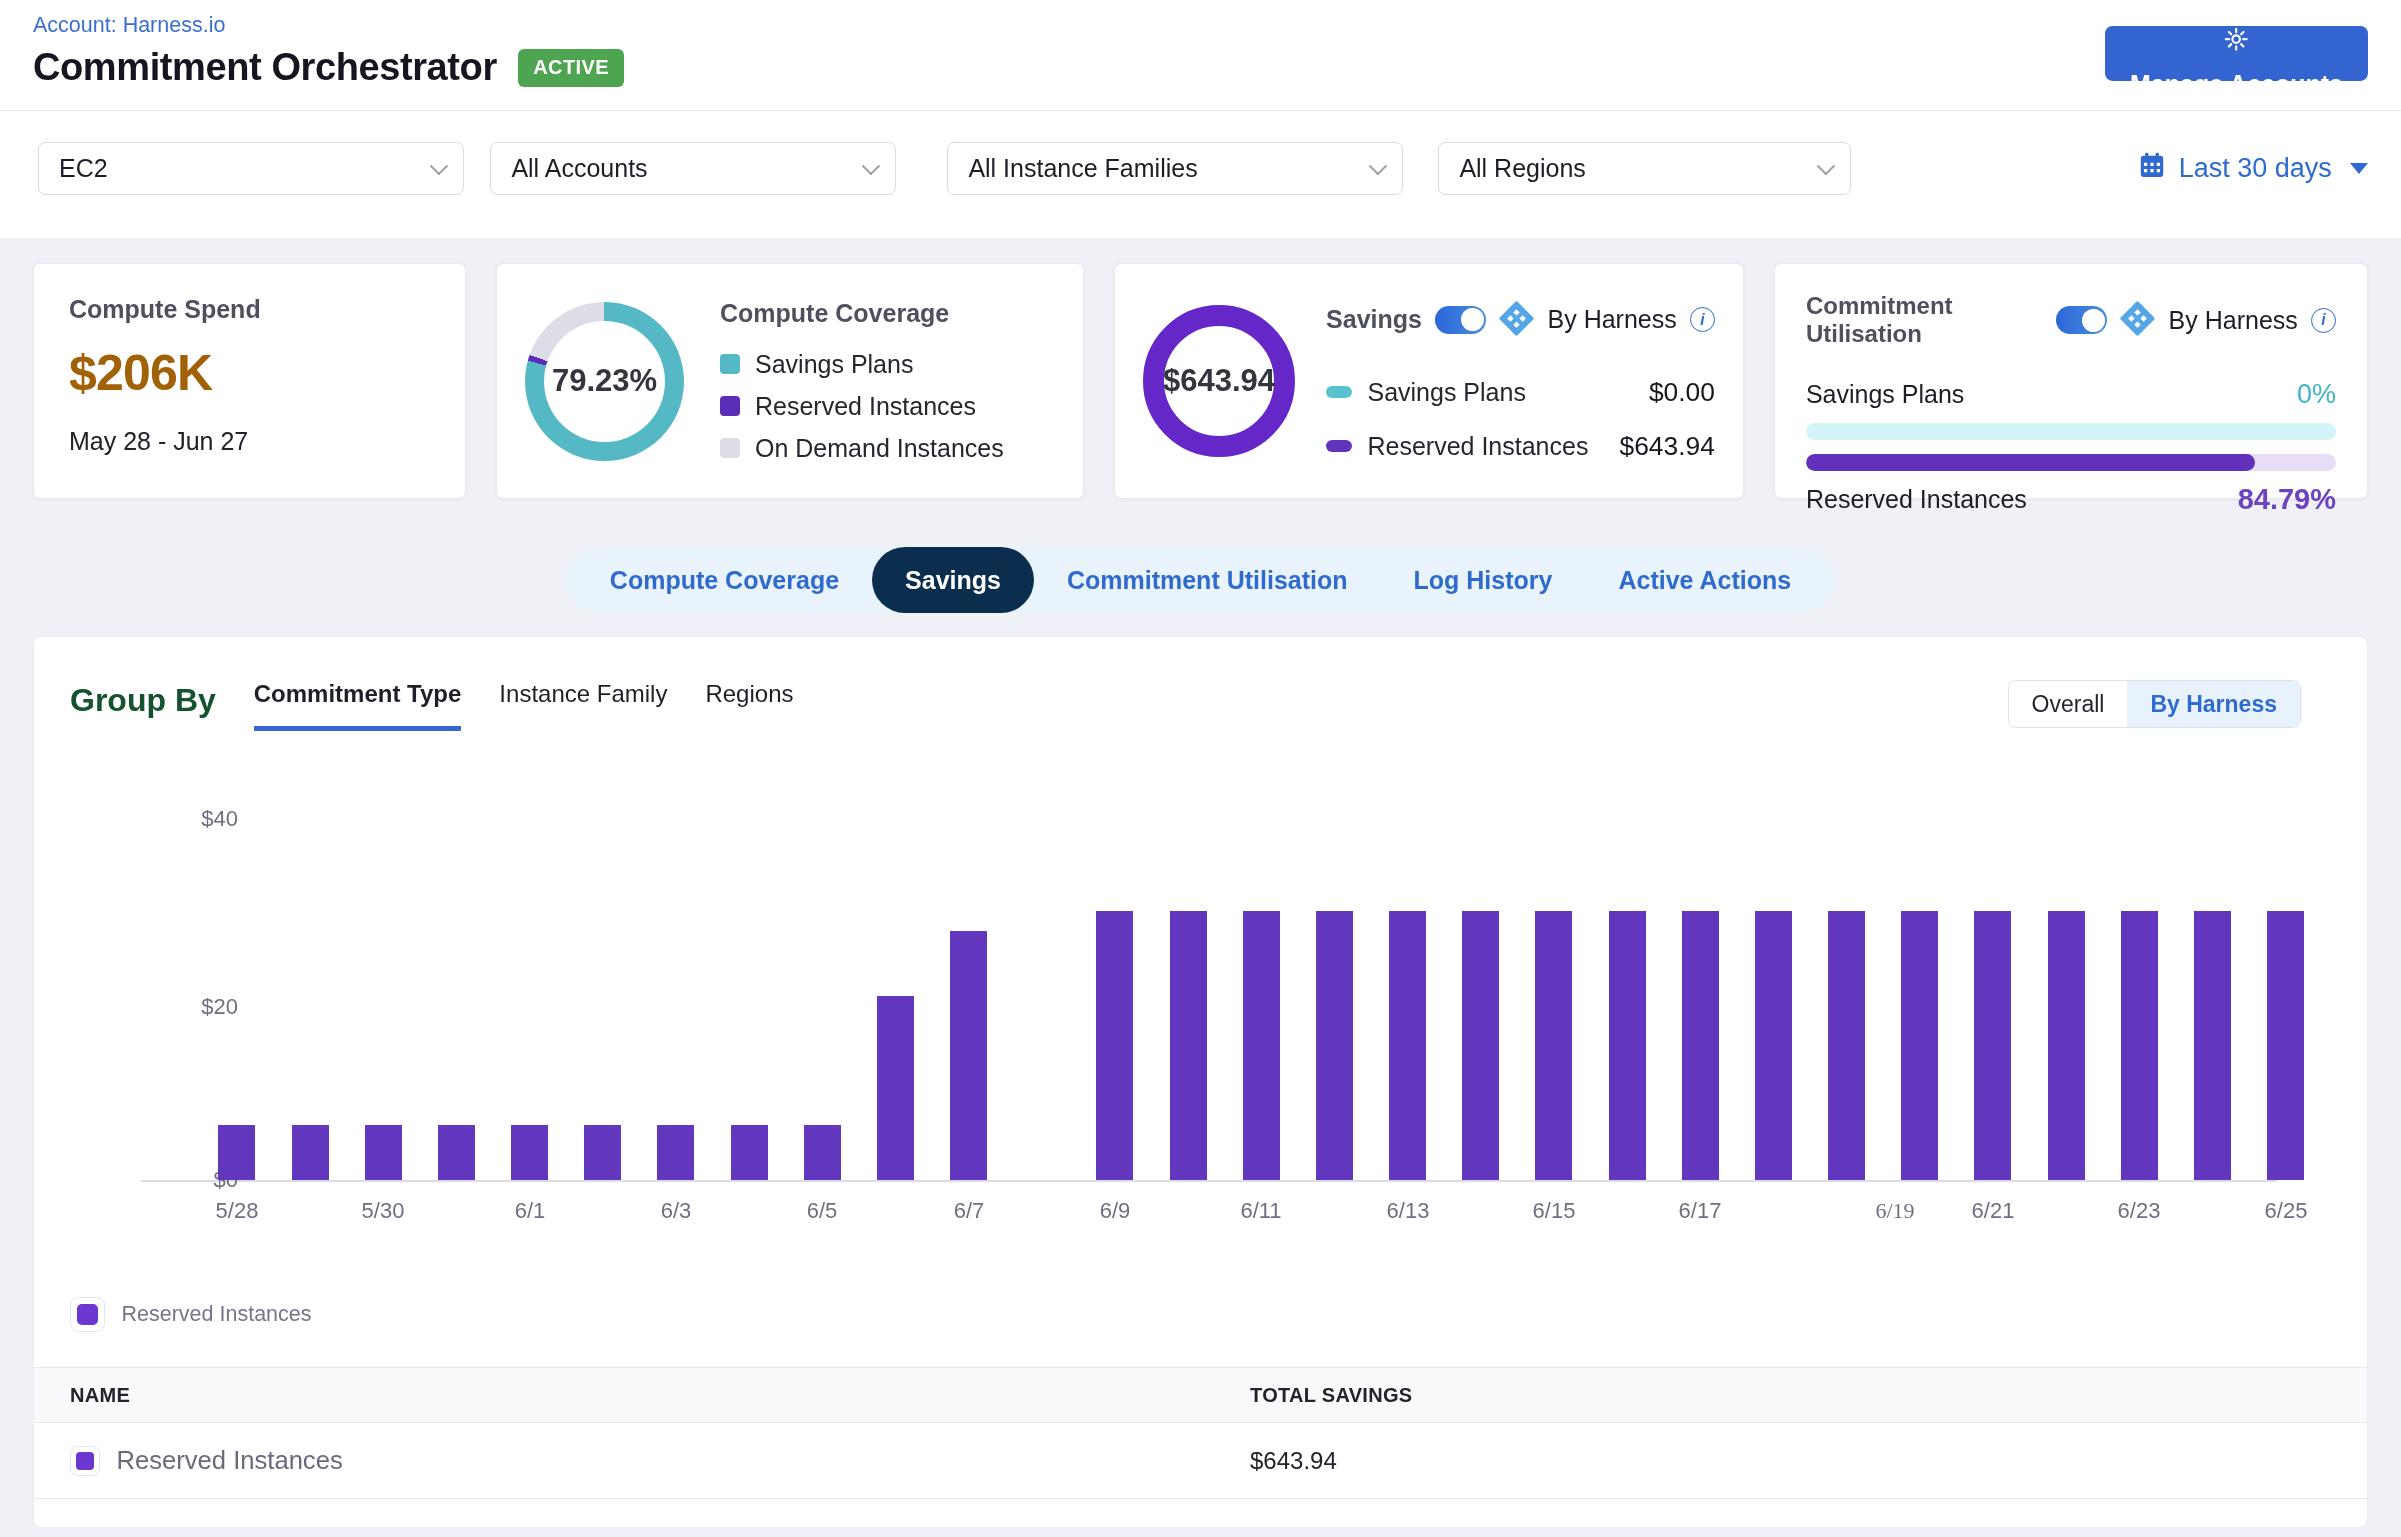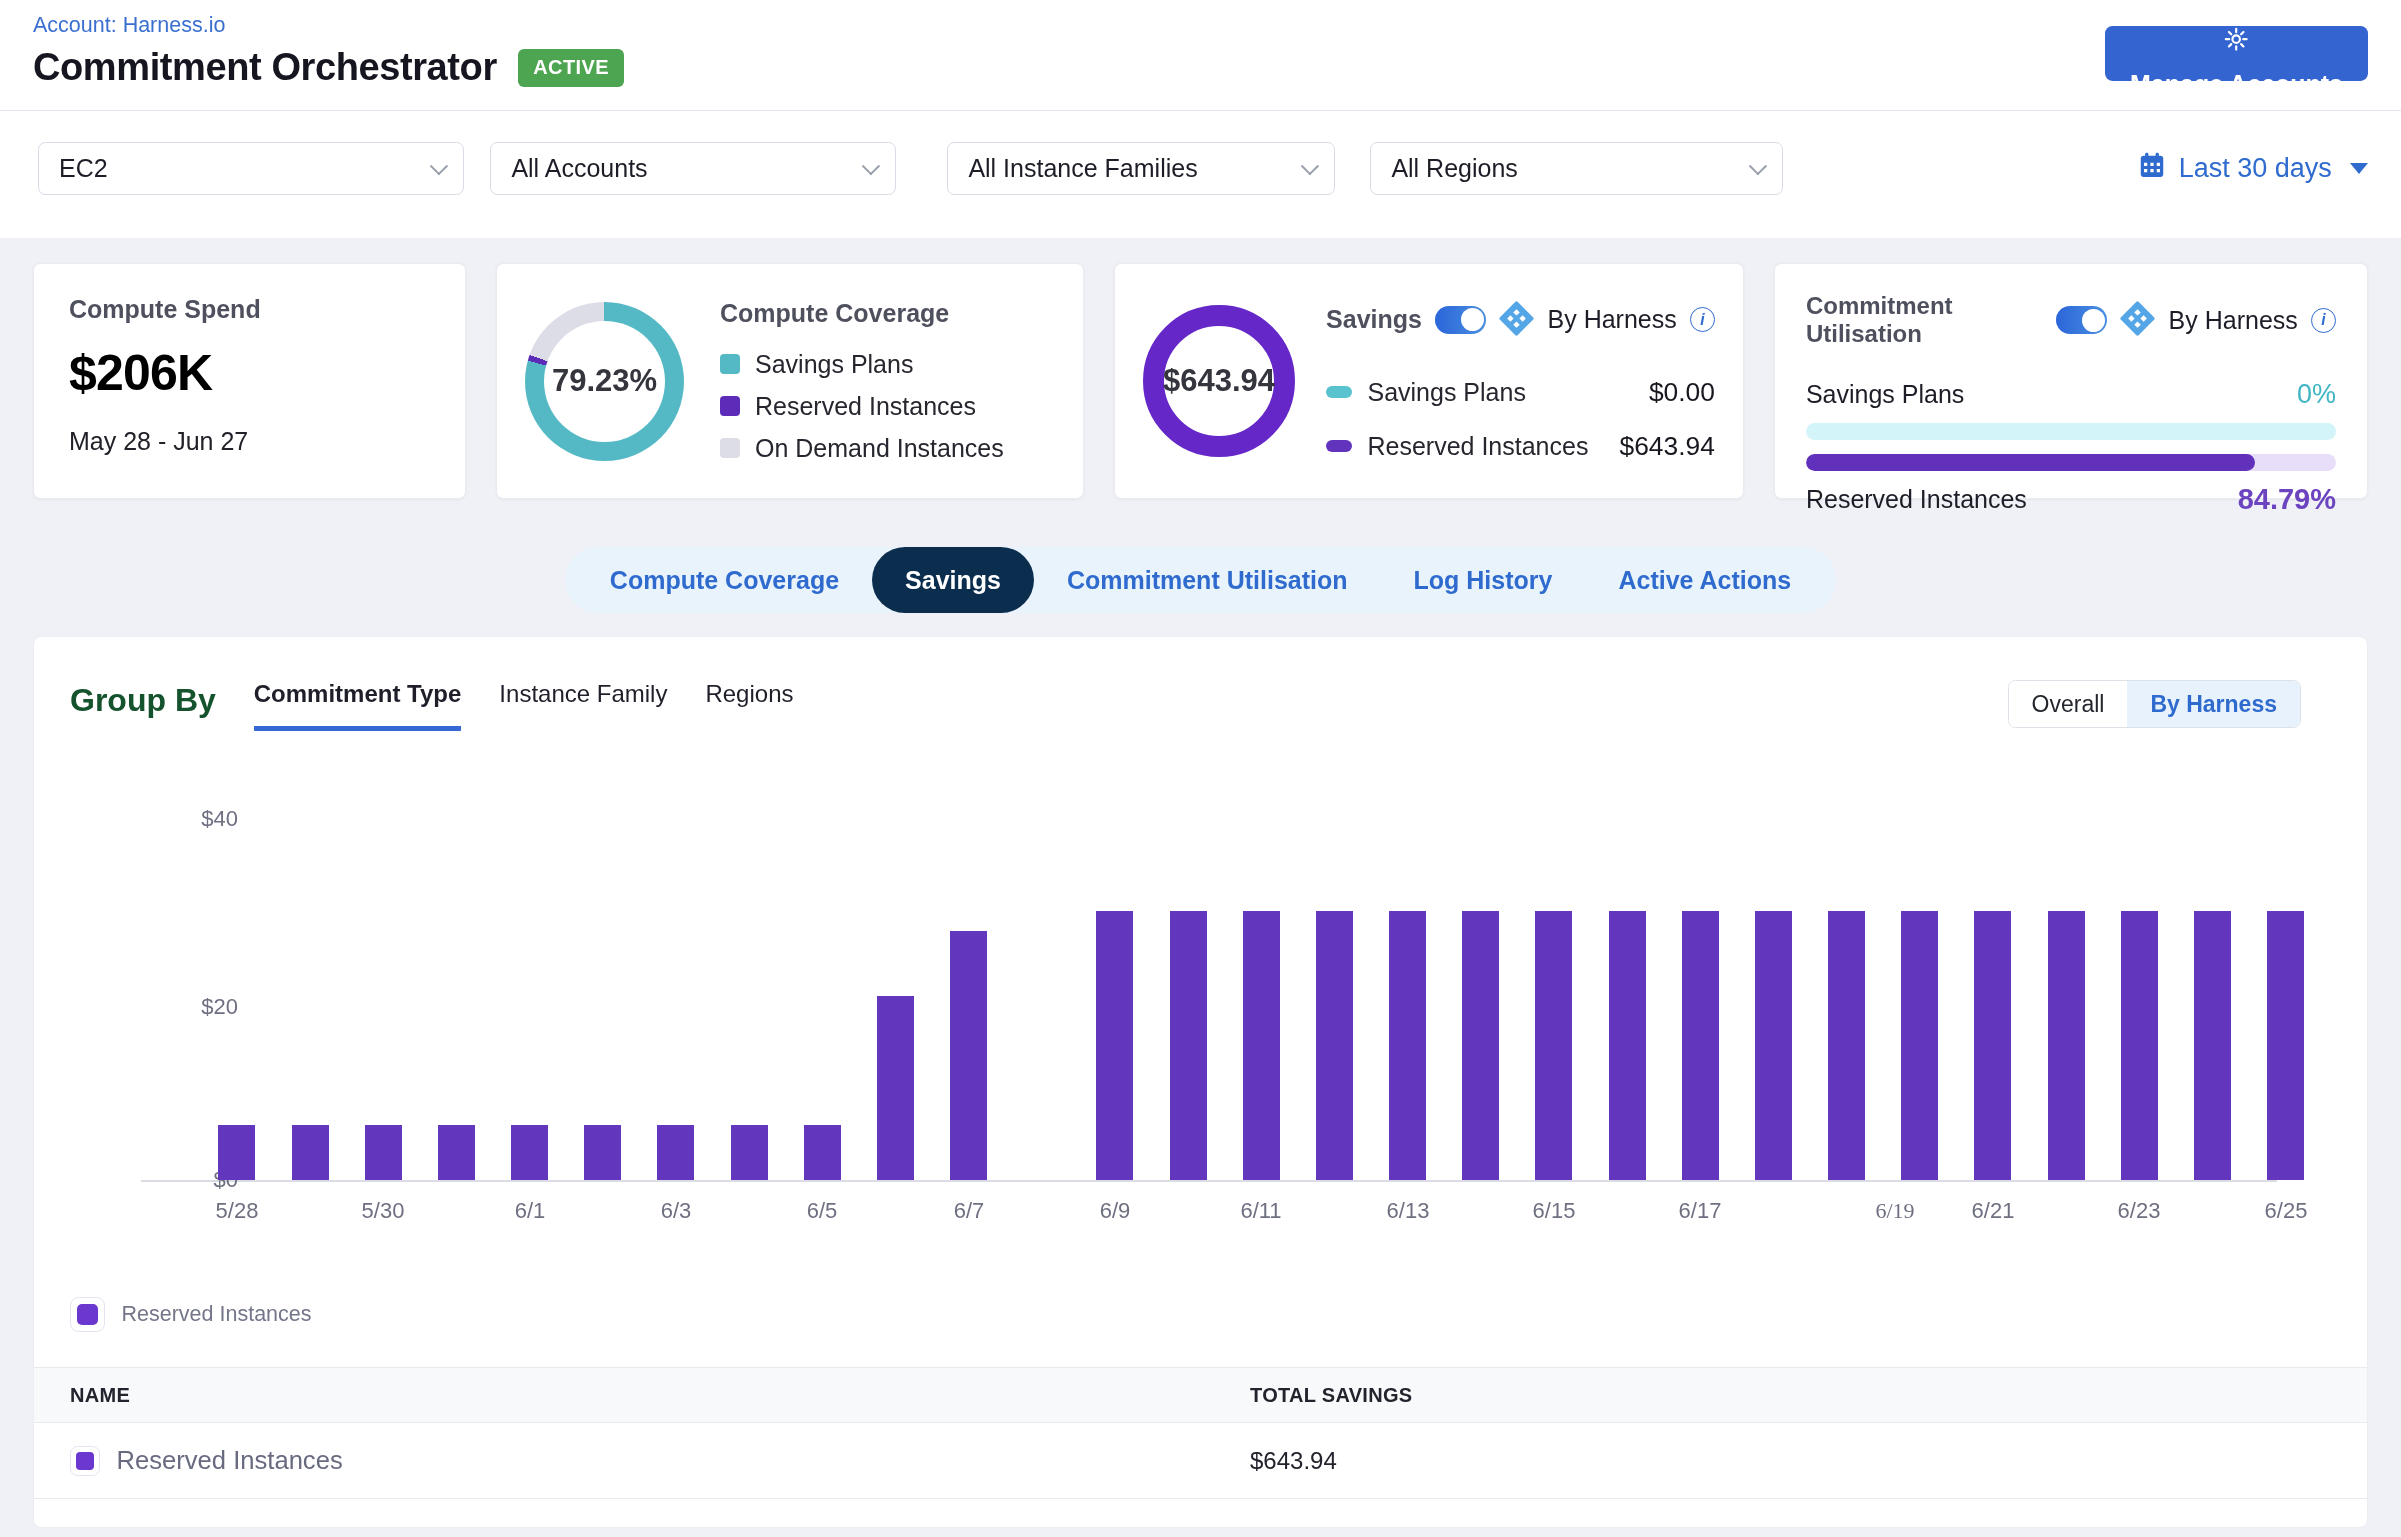--- a/index.html
+++ b/index.html
@@ -15,31 +15,31 @@
   .page-title { font-size:38px; font-weight:700; color:#15161f; letter-spacing:-0.4px; }
   .status-badge { margin-left:21.5px; background:#4ea551; color:#fff; font-size:20px; font-weight:700; padding:7.4px 15px; border-radius:5.8px; letter-spacing:0.4px; }
   .manage-btn { position:absolute; right:33px; top:26.4px; height:55px; display:flex; align-items:center; gap:11.6px;
     background:#3464cf; color:#fff; font-size:25px; font-weight:700; padding:0 25px; border-radius:7.4px; cursor:pointer;flex-direction:column; }
   
   .filter-bar { background:#fff; height:127px; display:flex; align-items:center; padding:0 33px 11.6px 38px; }
   .dropdown { height:53px; border:1.7px solid #d7dbe3; border-radius:7.4px; background:#fff; display:flex; align-items:center;
     justify-content:space-between; padding:0 20px; font-size:25px; color:#1c1d26; cursor:pointer; }
   .dd-1 { width:426px; margin-right:26.4px; }
   .dd-2 { width:406px; margin-right:51px; }
-  .dd-3 { width:388px; margin-right:35px; }
+  .dd-3 { width:456px; margin-right:35px; }
   .dd-4 { width:413px; }
   .chev { width:13.2px; height:13.2px; border-right:2.5px solid #9aa0ab; border-bottom:2.5px solid #9aa0ab; transform:rotate(45deg) translateY(-3.3px); }
   .date-range { margin-left:auto; display:flex; align-items:center; gap:11.6px; color:#2f6bce; font-size:27px; font-weight:500; cursor:pointer; }
   .caret-down { width:0; height:0; border-left:9px solid transparent; border-right:9px solid transparent; border-top:11.6px solid #2f6bce; margin-left:6.6px; }
   
   .cards-row { display:flex; gap:30px; padding:25px 33px 0 33px; }
   .card { background:#fff; border:0.8px solid #e9ebf0; border-radius:7.4px; height:236px; box-shadow:0 0.8px 2.5px rgba(20,25,40,.05); }
   .card-title { font-size:25px; font-weight:700; color:#4e505e; }
   .card-spend { width:433px; flex:none; padding:31px 35px; }
-  .spend-value { font-size:50px; font-weight:800; color:#000000; margin-top:20px; letter-spacing:-0.8px; }
+  .spend-value { font-size:50px; font-weight:800; color:#a16207; margin-top:20px; letter-spacing:-0.8px; }
   .spend-period { font-size:25px; color:#202129; margin-top:25px; }
   .card-coverage { flex:1; display:flex; align-items:center; padding:0 28px; }
   .donut { width:159px; height:159px; border-radius:50%; position:relative; flex:none; }
   .donut-hole { position:absolute; inset:19px; background:#fff; border-radius:50%; display:flex; align-items:center; justify-content:center;
     font-size:31px; font-weight:700; color:#34353d; }
   .cov-right { margin-left:36px; }
   .cov-legend { margin-top:21.5px; display:flex; flex-direction:column; gap:13.2px; }
   .cov-leg-item { display:flex; align-items:center; gap:15px; font-size:25px; color:#25262e; }
   .cov-swatch { width:20px; height:20px; border-radius:4.1px; flex:none; }
   .card-savings { flex:1; display:flex; align-items:center; padding:0 28px; }

